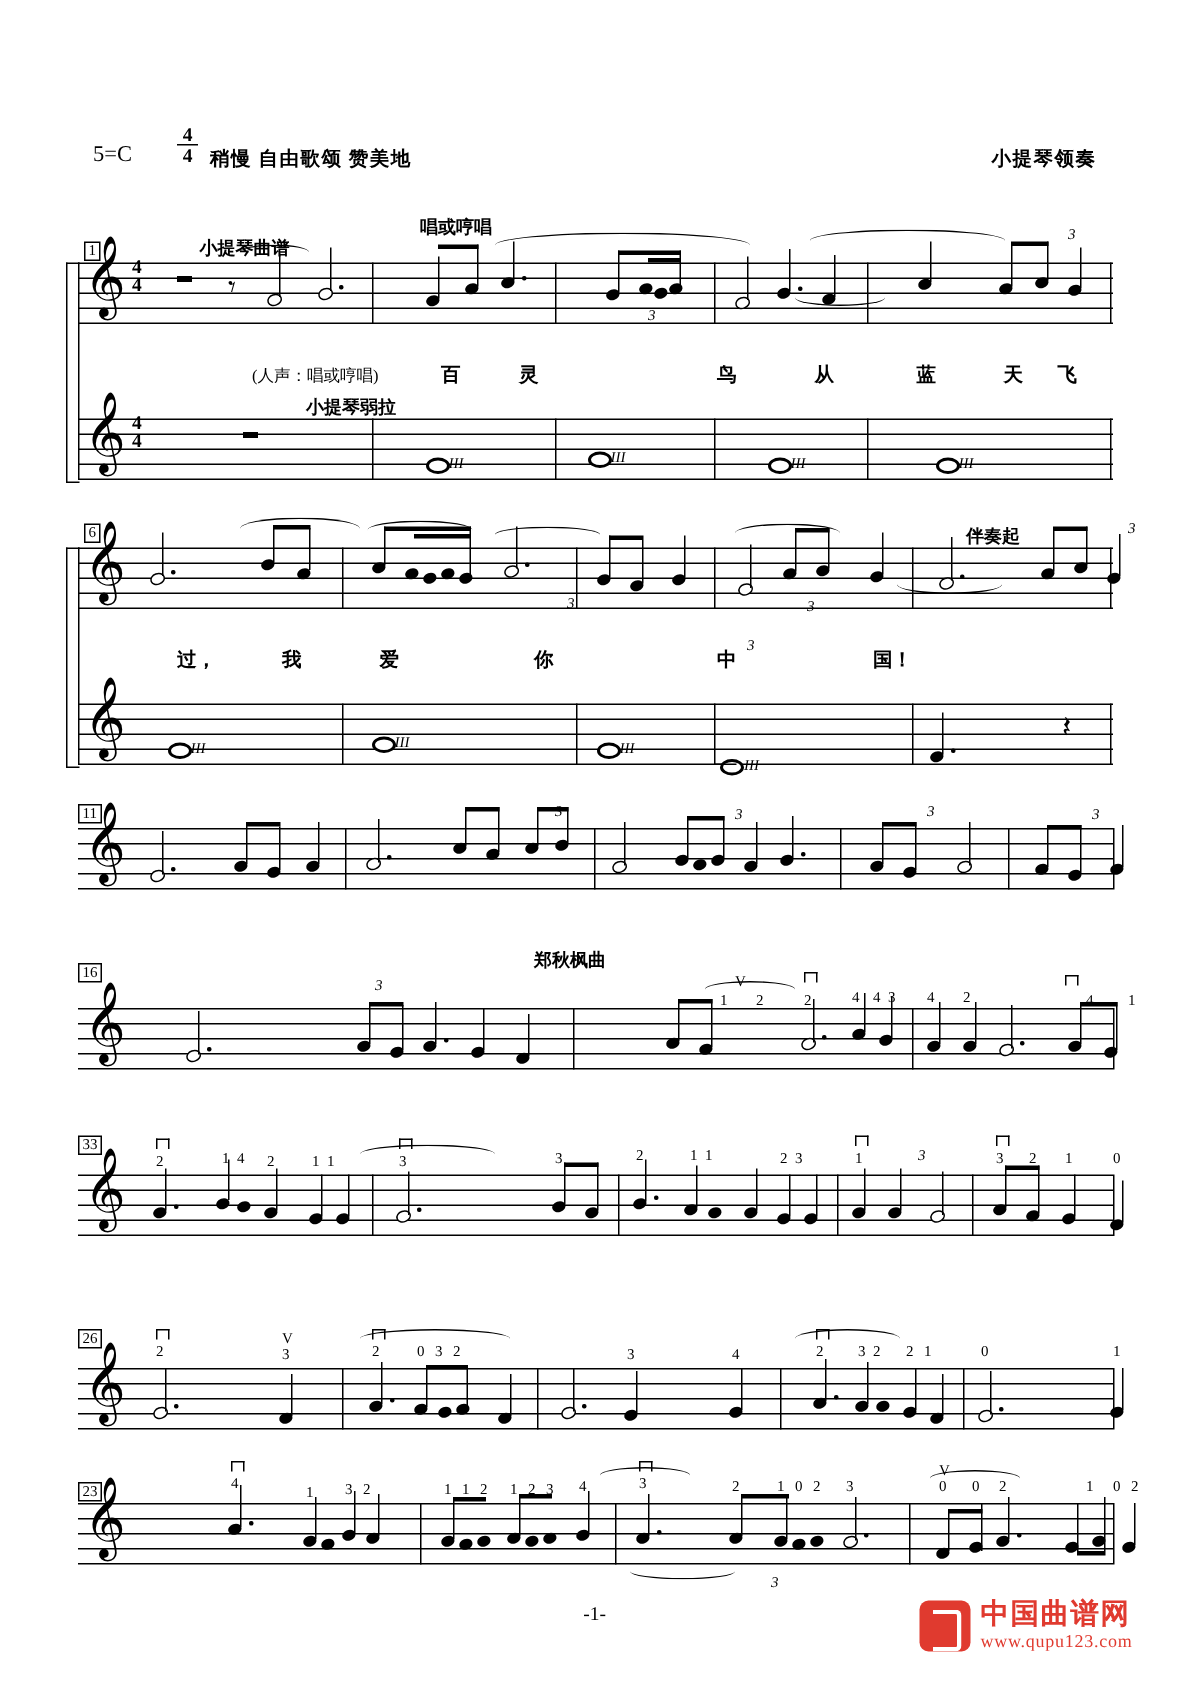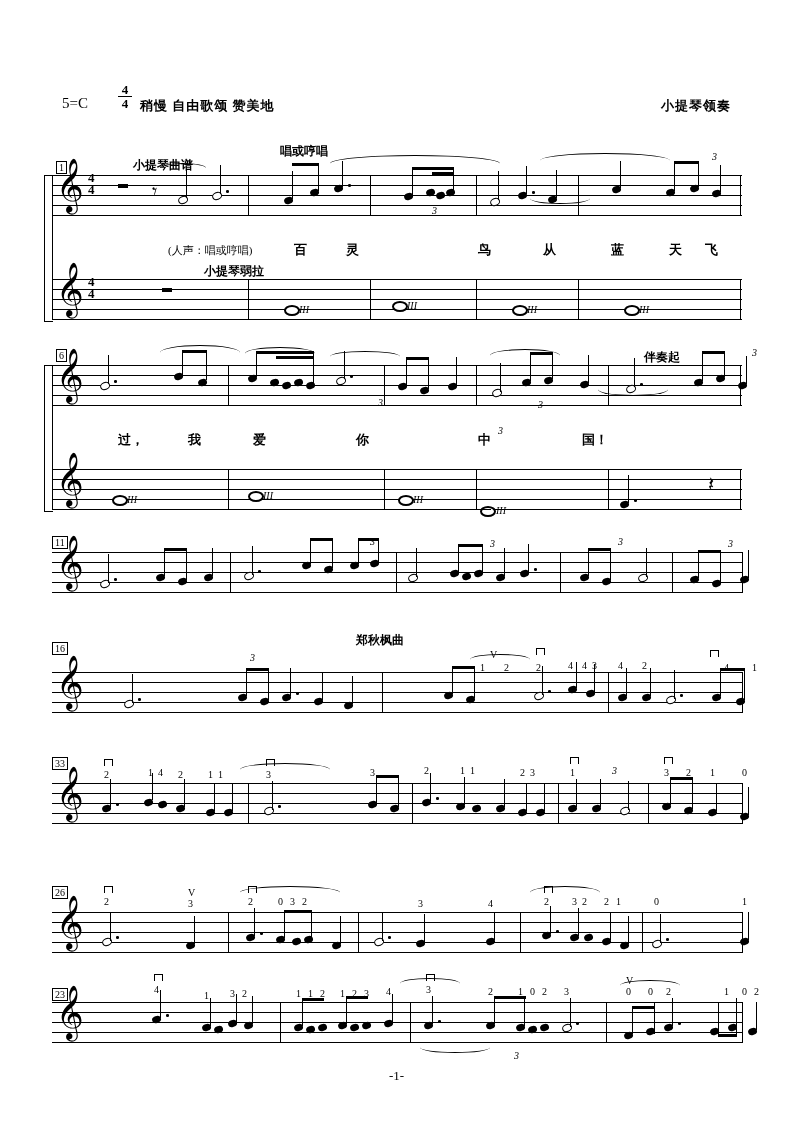--- a/index.html
+++ b/index.html
@@ -999,14 +999,21 @@
       <div class="barline" style="left:690px;"></div>
     </div>
 
     <div class="slur" style="left:400px; top:-2px; width:60px; height:10px;"></div>
     <div class="slur" style="left:620px; top:0px; width:60px; height:10px;"></div>
     <div class="slur down" style="left:420px; top:62px; width:70px; height:10px;"></div>
   </div>
 
   <div class="pagenum">-1-</div>
 
+  <div class="wm">
+    <div class="wm-logo"></div>
+    <div class="wm-text">
+      <div class="wm-cn">中国曲谱网</div>
+      <div class="wm-url">www.qupu123.com</div>
+    </div>
+  </div>
 
 </div>
 
 </body></html>

